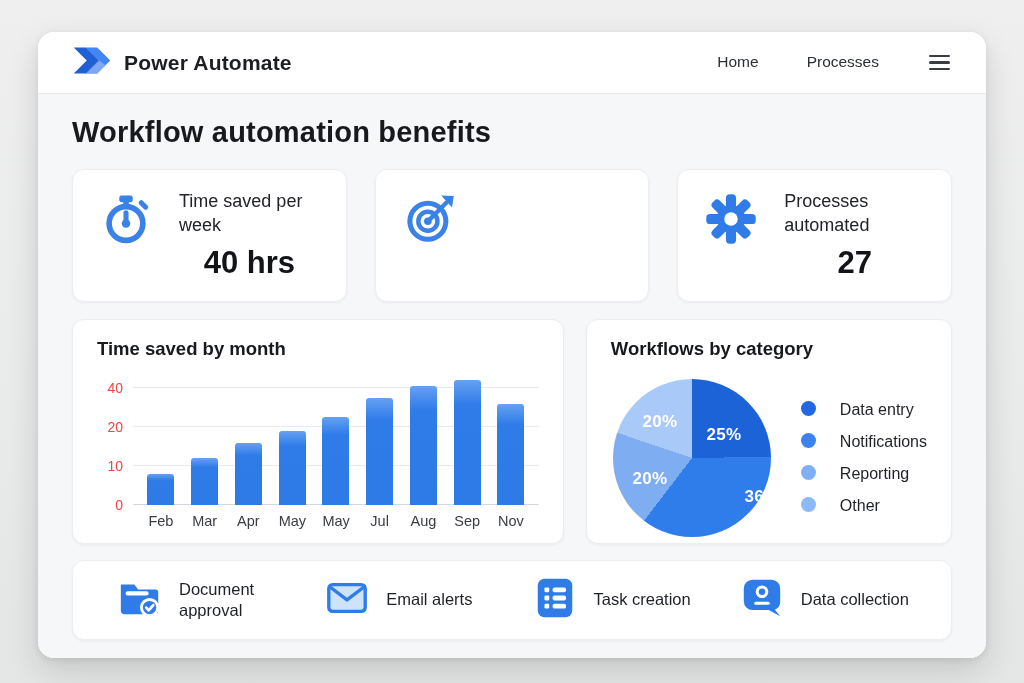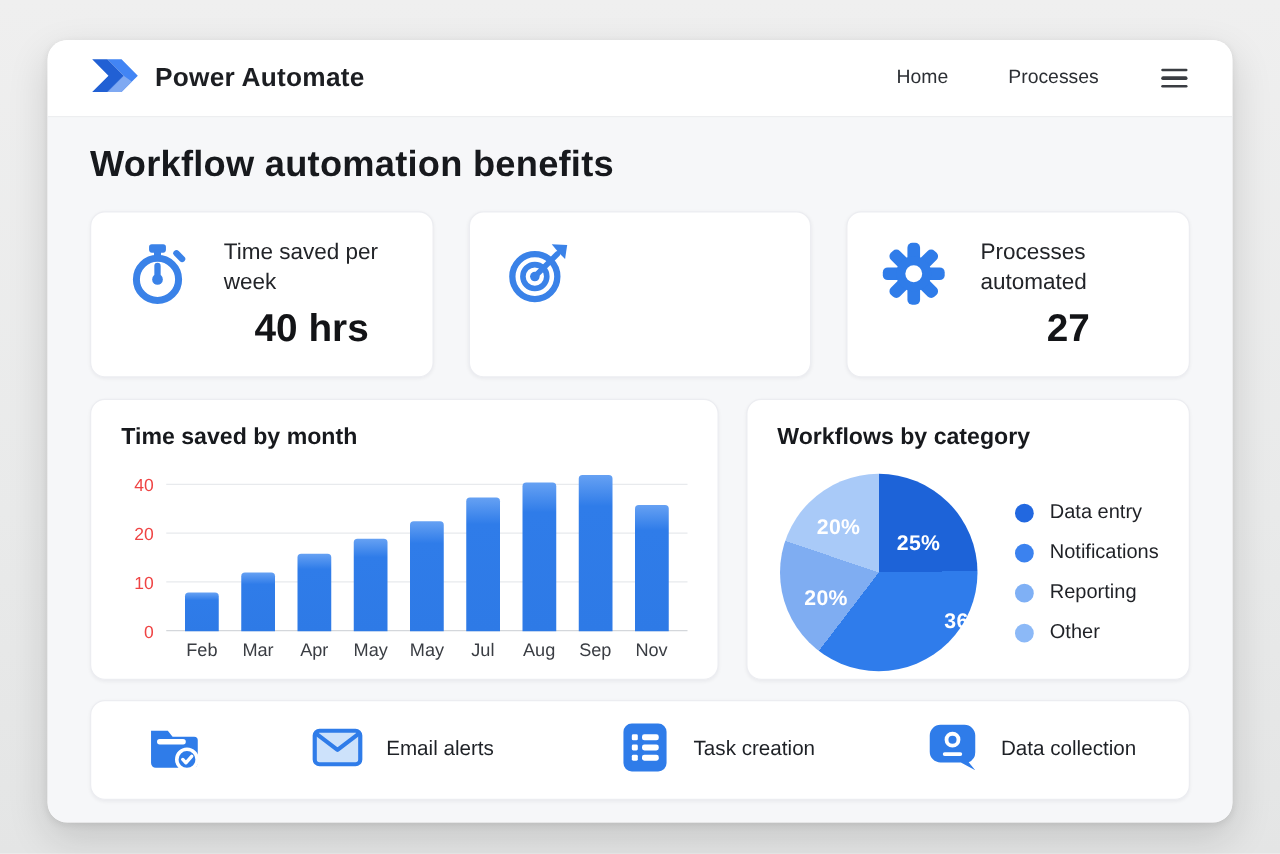--- a/index.html
+++ b/index.html
@@ -62,21 +62,21 @@
   .x-axis { display:flex; justify-content:space-around; padding:8px 6px 0; }
   .xtick { font-size:14.5px; color:#3a3d43; width:27px; text-align:center; }
   
   .pie-body { display:flex; align-items:center; gap:30px; padding:4px 0 0 2px; }
   .pie { position:relative; width:158px; height:158px; border-radius:50%; flex:0 0 158px; }
   .slice-label {
     position:absolute; transform:translate(-50%,-50%);
     color:#fff; font-size:17px; font-weight:700; letter-spacing:.3px;
   }
   .legend { display:flex; flex-direction:column; gap:14px; }
-  .legend-row { display:flex; align-items:center; gap:13px; }
+  .legend-row { display:flex; gap:24px; }
   .legend-dot { width:15px; height:15px; border-radius:50%; flex:0 0 15px; }
   .legend-label { font-size:16px; color:#1f2126; }
   
   .features-card {
     margin-top:16px; height:80px; display:flex; align-items:center;
     justify-content:space-between; padding:0 42px 0 44px;
   }
   .feature { display:flex; align-items:center; gap:16px; cursor:pointer; }
   .feature-icon { flex:0 0 46px; }
   .feature-label { font-size:16.5px; line-height:1.28; color:#1e2126; width:100px; }
@@ -240,20 +240,21 @@
 
       <div class="feature">
         <span class="feature-icon">
           <svg width="46" height="46" viewBox="0 0 48 48">
             <path fill="#2f7ce9" d="M4 10h14l4 5h18a3 3 0 0 1 3 3v19a4 4 0 0 1-4 4H8a4 4 0 0 1-4-4z"></path>
             <rect x="9" y="17" width="24" height="4.5" rx="2.2" fill="#fff"></rect>
             <circle cx="34" cy="34" r="8.5" fill="#2f7ce9" stroke="#fff" stroke-width="3"></circle>
             <path d="M30.5 34l2.6 2.8 4.8-5.4" stroke="#fff" stroke-width="2.8" fill="none" stroke-linecap="round" stroke-linejoin="round"></path>
           </svg>
         </span>
+        <span class="feature-label">Document approval</span>
       </div>
 
       <div class="feature">
         <span class="feature-icon">
           <svg width="46" height="46" viewBox="0 0 48 48">
             <rect x="5" y="10" width="38" height="28" rx="4" fill="#cde2fb" stroke="#2f7ce9" stroke-width="3.5"></rect>
             <path d="M7 13l17 13 17-13" stroke="#2f7ce9" stroke-width="3.5" fill="none" stroke-linecap="round" stroke-linejoin="round"></path>
           </svg>
         </span>
         <span class="feature-label">Email alerts</span>

